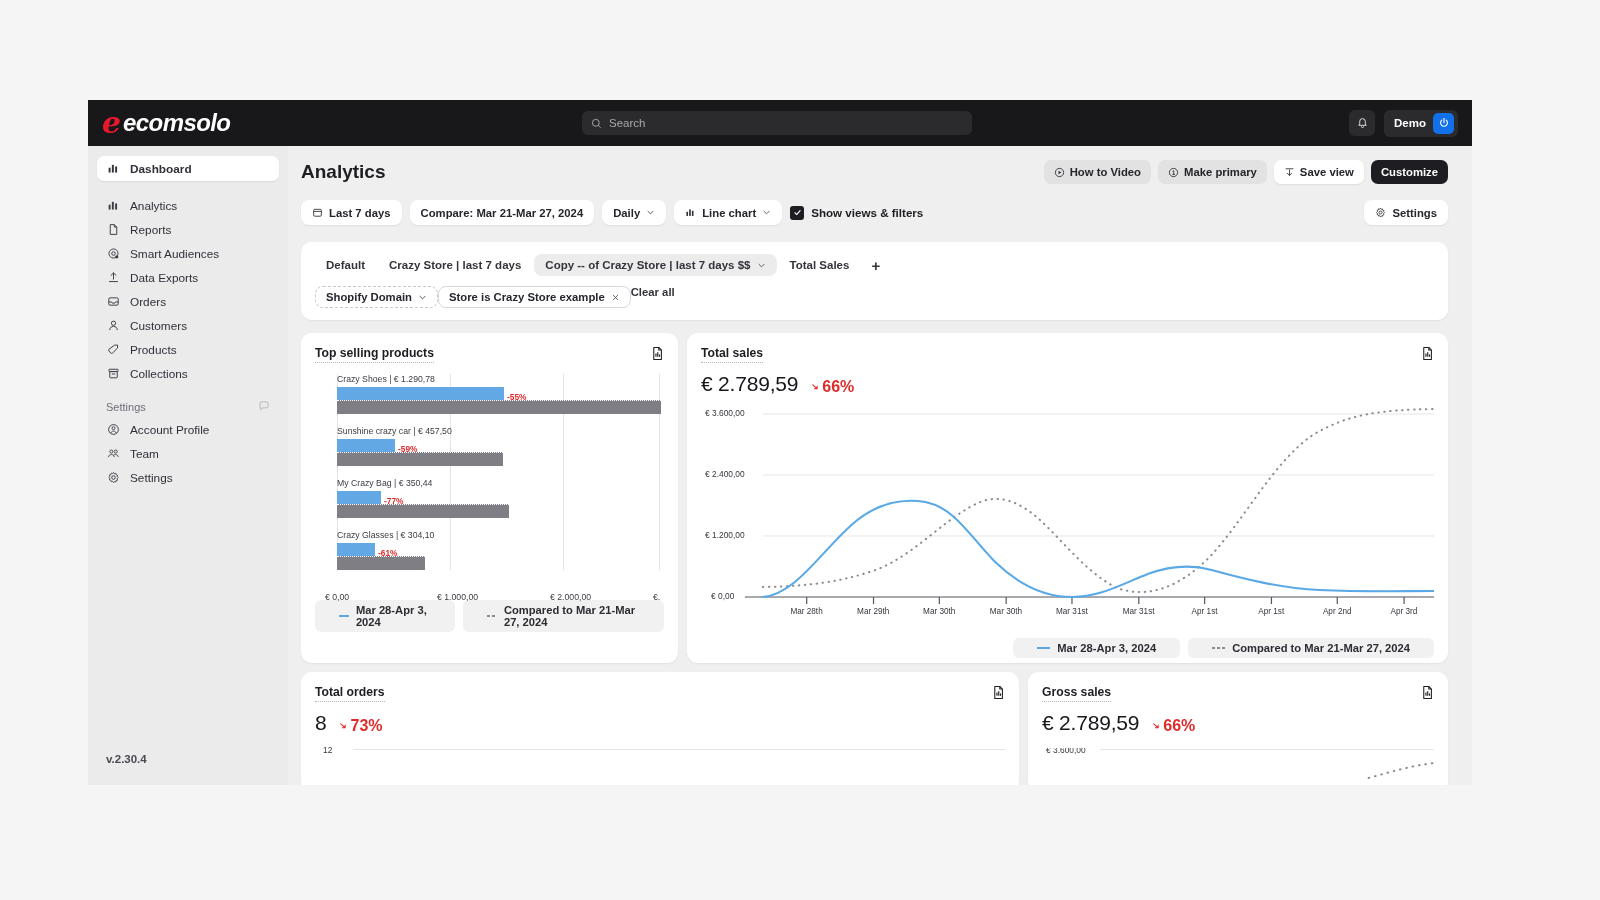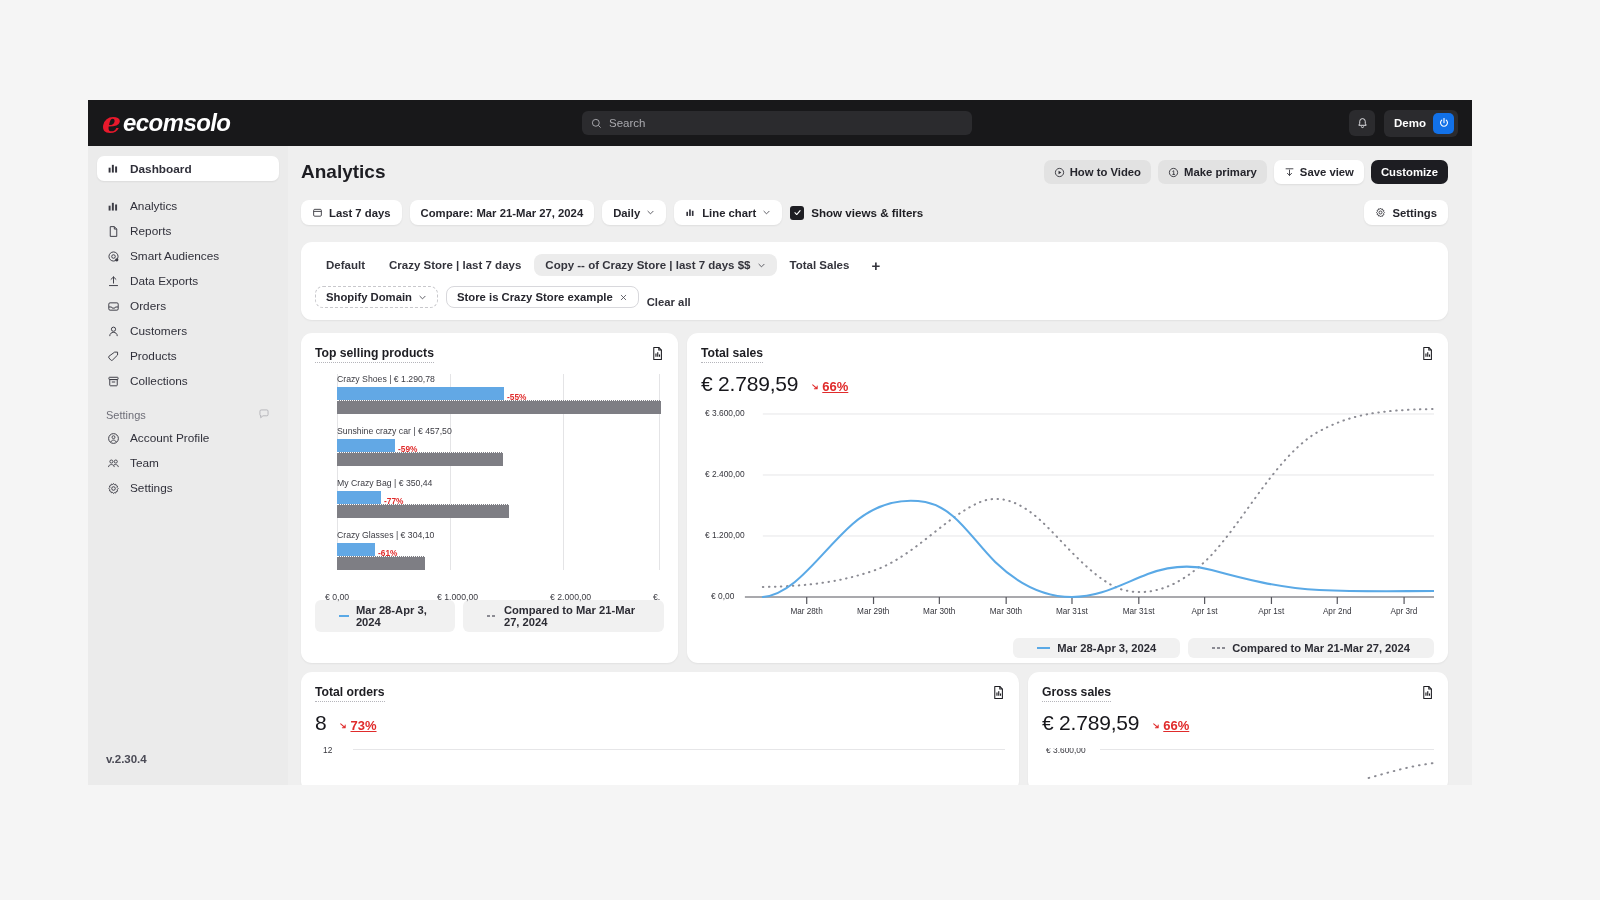--- a/index.html
+++ b/index.html
@@ -112,21 +112,21 @@
     padding: 10px 9px 0 9px;
     display: flex;
     flex-direction: column;
     position: relative;
   }
   .side-item {
     display: flex;
     align-items: center;
     gap: 10px;
     height: 23px;
-    padding: 12px 9px;
+    padding: 4px 9px;
     border-radius: 7px;
     cursor: pointer;
     font-size: 11.8px;
     color: #30303a;
     margin-bottom: 1px;
   }
   .side-item.active {
     background: #ffffff;
     font-weight: 700;
     box-shadow: 0 1px 2px rgba(0,0,0,0.07);
@@ -229,21 +229,21 @@
     font-size: 11.5px;
     color: #34343c;
     padding: 5px 11px;
     border-radius: 8px;
     cursor: pointer;
     white-space: nowrap;
     font-weight: 600;
   }
   .vtab.active { background: #ececec; display:flex; align-items:center; gap:6px; }
   .vtab.plus { font-size: 15px; padding: 2px 9px; color:#34343c; }
-  .views-filters { display: flex; align-items: flex-end; gap: 8px; }
+  .views-filters { display: flex; align-items: flex-start; }
   .fpill {
     display: flex; align-items: center; gap: 6px;
     font-size: 11.3px;
     color: #26262e;
     border: 1px dashed #c8c8cc;
     border-radius: 8px;
     padding: 4px 10px;
     cursor: pointer;
     font-weight: 600;
   }
@@ -264,21 +264,21 @@
     font-size: 12.2px;
     font-weight: 700;
     color: #1d1d22;
     border-bottom: 1px dotted #b5b5bb;
     padding-bottom: 2px;
     display: inline-block;
   }
   .card-doc-ico { margin-left: auto; cursor: pointer; }
   .metric-row { display: flex; align-items: baseline; gap: 13px; margin-top: 7px; }
   .metric-val { font-size: 21px; font-weight: 400; color: #17171c; letter-spacing: -.2px;}
-  .metric-delta { font-size: 13px; color: #e02b2b; font-weight: 600; display:flex; align-items:center; gap:2px;text-decoration:underline;}
+  .metric-delta { font-size: 16px; color: #e02b2b; font-weight: 600; display:flex; align-items:center; gap:2px;}
 
   .legend-row { display: flex; justify-content: center; gap: 8px; margin-top: 8px; }
   .legend-chip {
     display: flex; align-items: center; gap: 7px;
     background: #f1f1f1;
     border-radius: 6px;
     padding: 4px 24px;
     font-size: 11.2px;
     color: #2c2c34;
     font-weight: 600;

